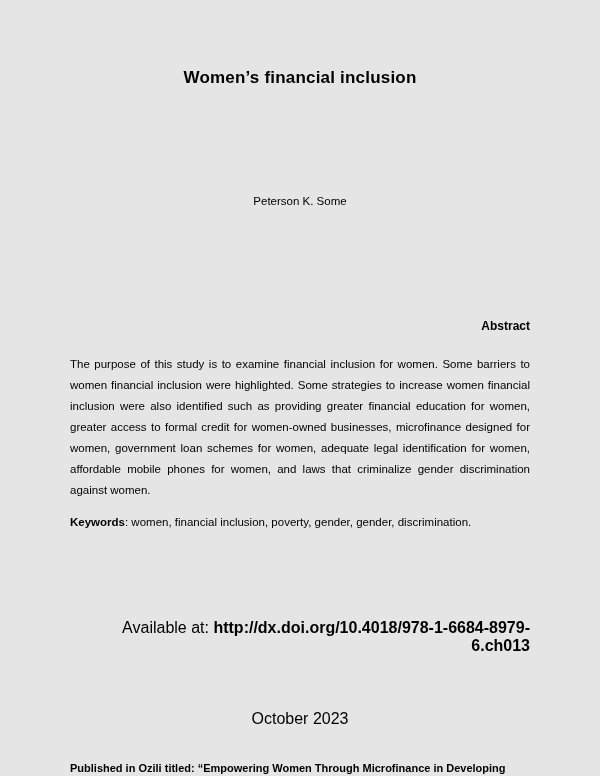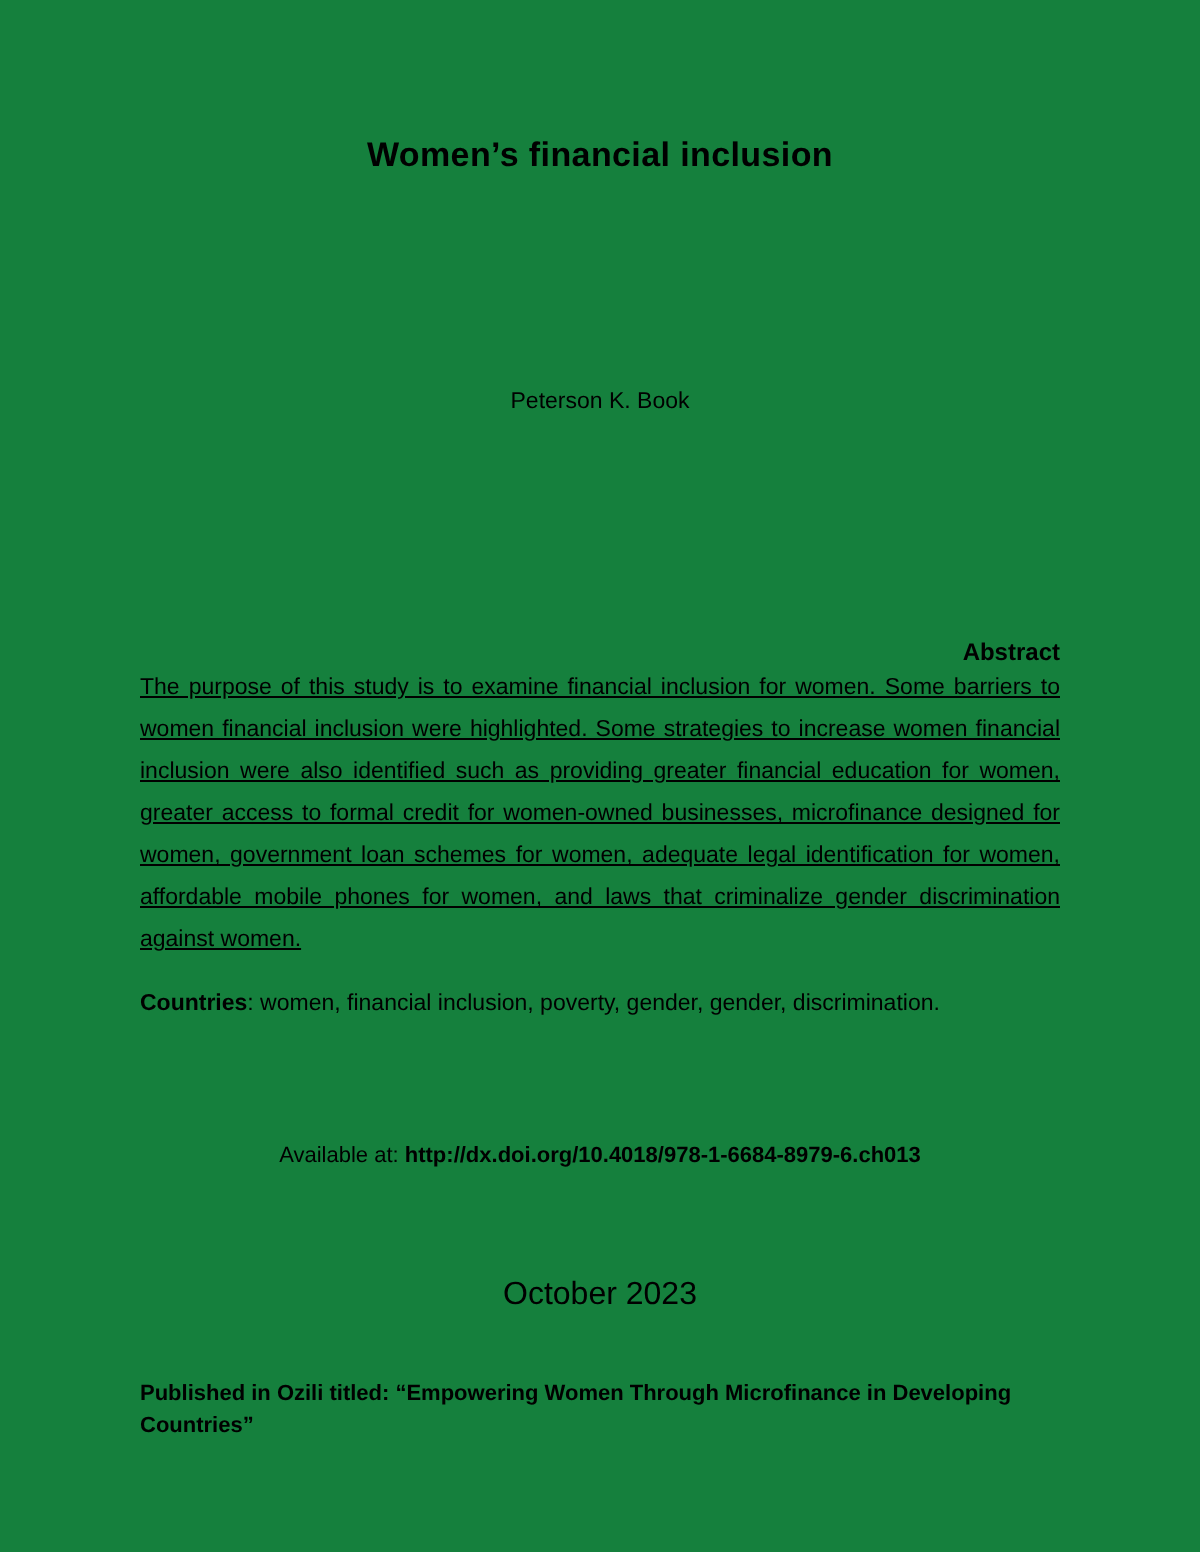--- a/index.html
+++ b/index.html
@@ -4,21 +4,21 @@
 <style>
   * { margin: 0; padding: 0; box-sizing: border-box; }
   html, body {
     background: #ffffff;
     font-family: "Liberation Sans", sans-serif;
     color: #000000;
   }
   .page {
     width: 600px;
     height: 776px;
-    background: #15803d;
+    background: #e5e5e5;
     margin: 0 auto;
     padding: 68px 70px 40px 70px;
     position: relative;
     overflow: hidden;
   }
   .title {
     text-align: center;
     font-size: 17px;
     font-weight: bold;
     letter-spacing: 0.2px;
@@ -28,37 +28,36 @@
     font-size: 11.5px;
     margin-top: 107px;
   }
   .abstract-heading {
     text-align: right;
     font-size: 12px;
     font-weight: bold;
     margin-top: 112px;
   }
   .abstract-text {
-    margin-top: 1px;
+    margin-top: 21px;
     font-size: 11.5px;
     line-height: 21px;
     text-align: justify;
-    text-decoration: underline;
   }
   .keywords-line {
     margin-top: 11px;
     font-size: 11.5px;
     line-height: 21px;
     text-align: left;
   }
   .keywords-label { font-weight: bold; }
   .available-line {
-    margin-top: 59px;
-    text-align: center;
-    font-size: 11px;
+    margin-top: 86px;
+    text-align: right;
+    font-size: 16px;
   }
   .available-url { font-weight: bold; }
   .date-line {
     margin-top: 55px;
     text-align: center;
     font-size: 16px;
   }
   .published-line {
     margin-top: 32px;
     text-align: left;
@@ -67,27 +66,27 @@
     line-height: 16px;
   }
 </style>
 </head>
 <body>
 
 <div class="page">
 
   <h1 class="title">Women’s financial inclusion</h1>
 
-  <div class="author">Peterson K. Book</div>
+  <div class="author">Peterson K. Some</div>
 
   <div class="abstract-heading">Abstract</div>
 
   <p class="abstract-text">The purpose of this study is to examine financial inclusion for women. Some barriers to women financial inclusion were highlighted. Some strategies to increase women financial inclusion were also identified such as providing greater financial education for women, greater access to formal credit for women-owned businesses, microfinance designed for women, government loan schemes for women, adequate legal identification for women, affordable mobile phones for women, and laws that criminalize gender discrimination against women.</p>
 
-  <p class="keywords-line"><span class="keywords-label">Countries</span><span>: women, financial inclusion, poverty, gender, gender, discrimination.</span></p>
+  <p class="keywords-line"><span class="keywords-label">Keywords</span><span>: women, financial inclusion, poverty, gender, gender, discrimination.</span></p>
 
   <p class="available-line"><span>Available at: </span><span class="available-url">http://dx.doi.org/10.4018/978-1-6684-8979-6.ch013</span></p>
 
   <div class="date-line">October 2023</div>
 
   <p class="published-line">Published in Ozili titled: “Empowering Women Through Microfinance in Developing Countries”</p>
 
 </div>
 
 </body></html>

